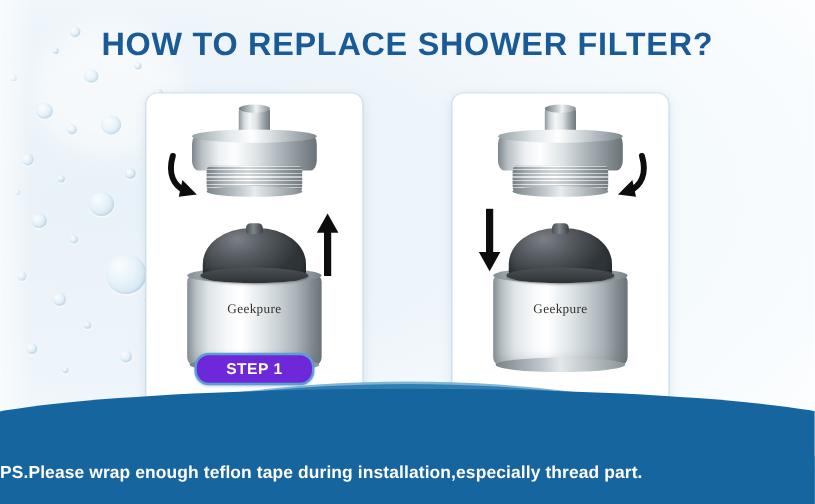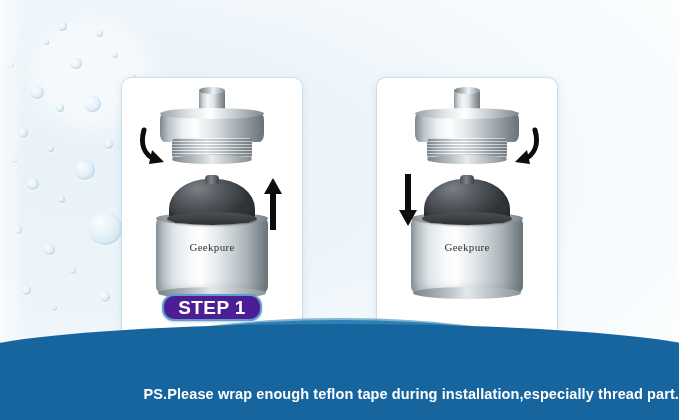--- a/index.html
+++ b/index.html
@@ -38,21 +38,21 @@
     background:#2e7fb4;
     border-radius:50% 50% 0 0 / 100% 100% 0 0;
     transform:translateY(58px);
   }
   .banner{
     position:absolute;left:-40px;bottom:0;width:760px;height:96px;
     background:#17659e;
     border-radius:50% 50% 0 0 / 34px 34px 0 0;
   }
   .banner-text{
-    position:absolute;left:0;bottom:18px;width:679px;text-align:right;
+    position:absolute;left:0;bottom:18px;width:679px;text-align:left;
     color:#ffffff;font-size:14.5px;font-weight:bold;letter-spacing:.1px;
   }
   
   .title{
     position:absolute;left:0;top:22px;width:679px;text-align:center;
     color:#1a5a96;font-size:27px;font-weight:bold;letter-spacing:.6px;
   }
   
   .card{
     position:absolute;top:78px;width:180px;height:283px;
@@ -88,21 +88,21 @@
     position:absolute;left:12px;top:48px;width:80px;height:22px;border-radius:3px/6px;
     background:
       repeating-linear-gradient(180deg, rgba(255,255,255,.55) 0px, rgba(255,255,255,.55) 1px, rgba(110,120,126,.30) 1px, rgba(110,120,126,.30) 3px),
       linear-gradient(90deg,#788288 0%,#b7bfc4 14%,#e9eef0 32%,#fbfcfc 44%,#d4dadd 62%,#a3acb1 78%,#737c81 100%);
   }
   .collar-bot{
     position:absolute;left:12px;top:65px;width:80px;height:9px;border-radius:50%;
     background:linear-gradient(90deg,#7c858a,#c3cbcf 35%,#e7ecee 50%,#828b90);
   }
   
-  .body{position:absolute;left:50%;top:97px;transform:translateX(-50%);width:112px;height:116px;}
+  .body{position:absolute;left:50%;top:108px;transform:translateX(-50%);width:112px;height:116px;}
   .dome{
     position:absolute;left:13px;top:0;width:86px;height:44px;
     border-radius:40px 40px 10px 10px / 30px 30px 8px 8px;
     background:
       radial-gradient(60% 80% at 34% 22%, #7a8085 0%, #585e63 40%, #3d4347 78%, #2e3437 100%);
     box-shadow:inset 0 -4px 6px rgba(0,0,0,.35);
   }
   .dome-nub{
     position:absolute;left:50%;top:-4px;transform:translateX(-50%);
     width:14px;height:9px;border-radius:4px 4px 2px 2px;
@@ -139,22 +139,22 @@
   .arrow-up .shaft{top:14px;height:38px;}
   .arrow-up .head{top:0;border-bottom:16px solid #0d0d0d;}
   .arrow-down .shaft{top:0;height:38px;}
   .arrow-down .head{bottom:0;border-top:16px solid #0d0d0d;}
   .arrow-curved{position:absolute;width:46px;height:46px;}
   .arrow-curved svg{display:block;}
   
   .badge{
     position:absolute;left:50%;top:216px;transform:translateX(-50%);
     width:96px;height:23px;border-radius:12px;
-    background:#4c1d95;border:2px solid #5b9fd0;
-    color:#ffffff;font-size:19px;font-weight:bold;letter-spacing:.4px;
+    background:#6d28d9;border:2px solid #5b9fd0;
+    color:#ffffff;font-size:13px;font-weight:bold;letter-spacing:.4px;
     display:flex;align-items:center;justify-content:center;
     box-shadow:0 1px 2px rgba(20,70,120,.25);
   }
   .caption{
     position:absolute;left:0;top:248px;width:180px;text-align:center;
     color:#3f5d70;font-size:15px;
   }
 </style>
 </head>
 <body>
@@ -186,20 +186,21 @@
     <div class="drop" style="left:52px;top:306px;width:5px;height:5px;"></div>
     <div class="drop" style="left:100px;top:292px;width:10px;height:10px;"></div>
     <div class="drop" style="left:128px;top:74px;width:8px;height:8px;"></div>
     <div class="drop" style="left:142px;top:118px;width:6px;height:6px;"></div>
     <div class="drop" style="left:120px;top:246px;width:7px;height:7px;"></div>
     <div class="drop" style="left:8px;top:62px;width:6px;height:6px;"></div>
     <div class="drop" style="left:12px;top:158px;width:5px;height:5px;"></div>
     <div class="leftband"></div>
   </div>
 
+  <div class="title">HOW TO REPLACE SHOWER FILTER?</div>
 
   <div class="card left">
     <div class="figure">
 
       <div class="cap">
         <div class="nipple"></div>
         <div class="nipple-top"></div>
         <div class="flange"></div>
         <div class="flange-top"></div>
         <div class="collar"></div>

